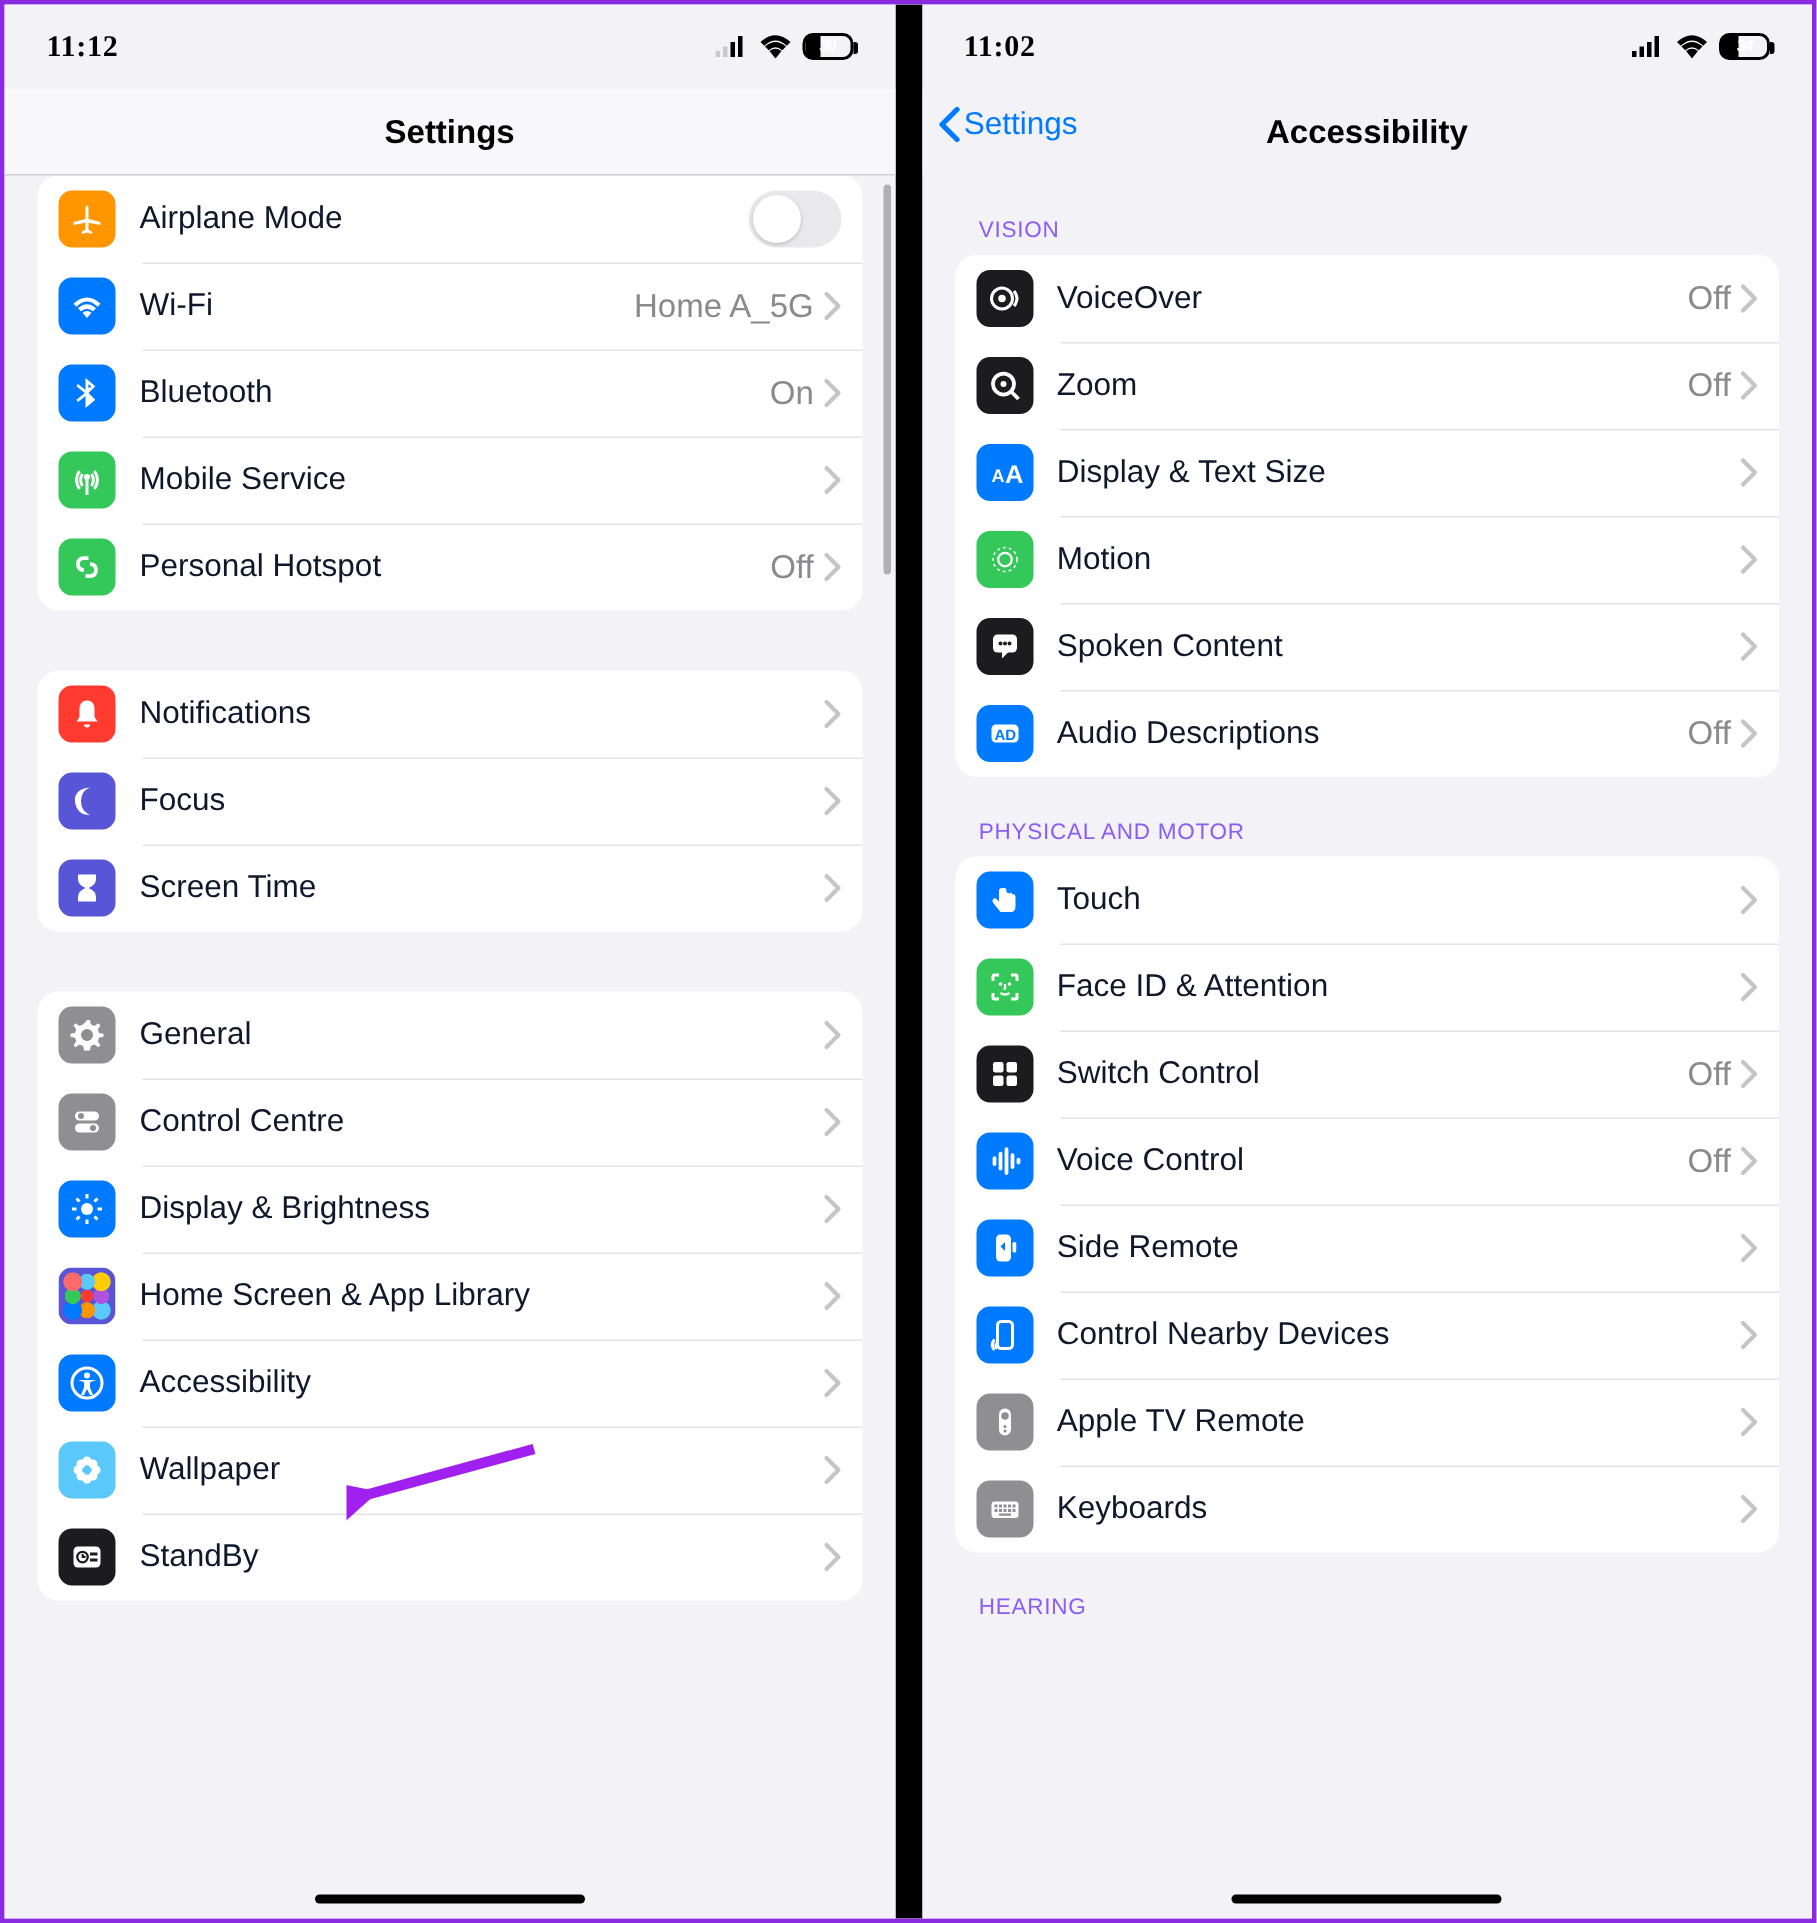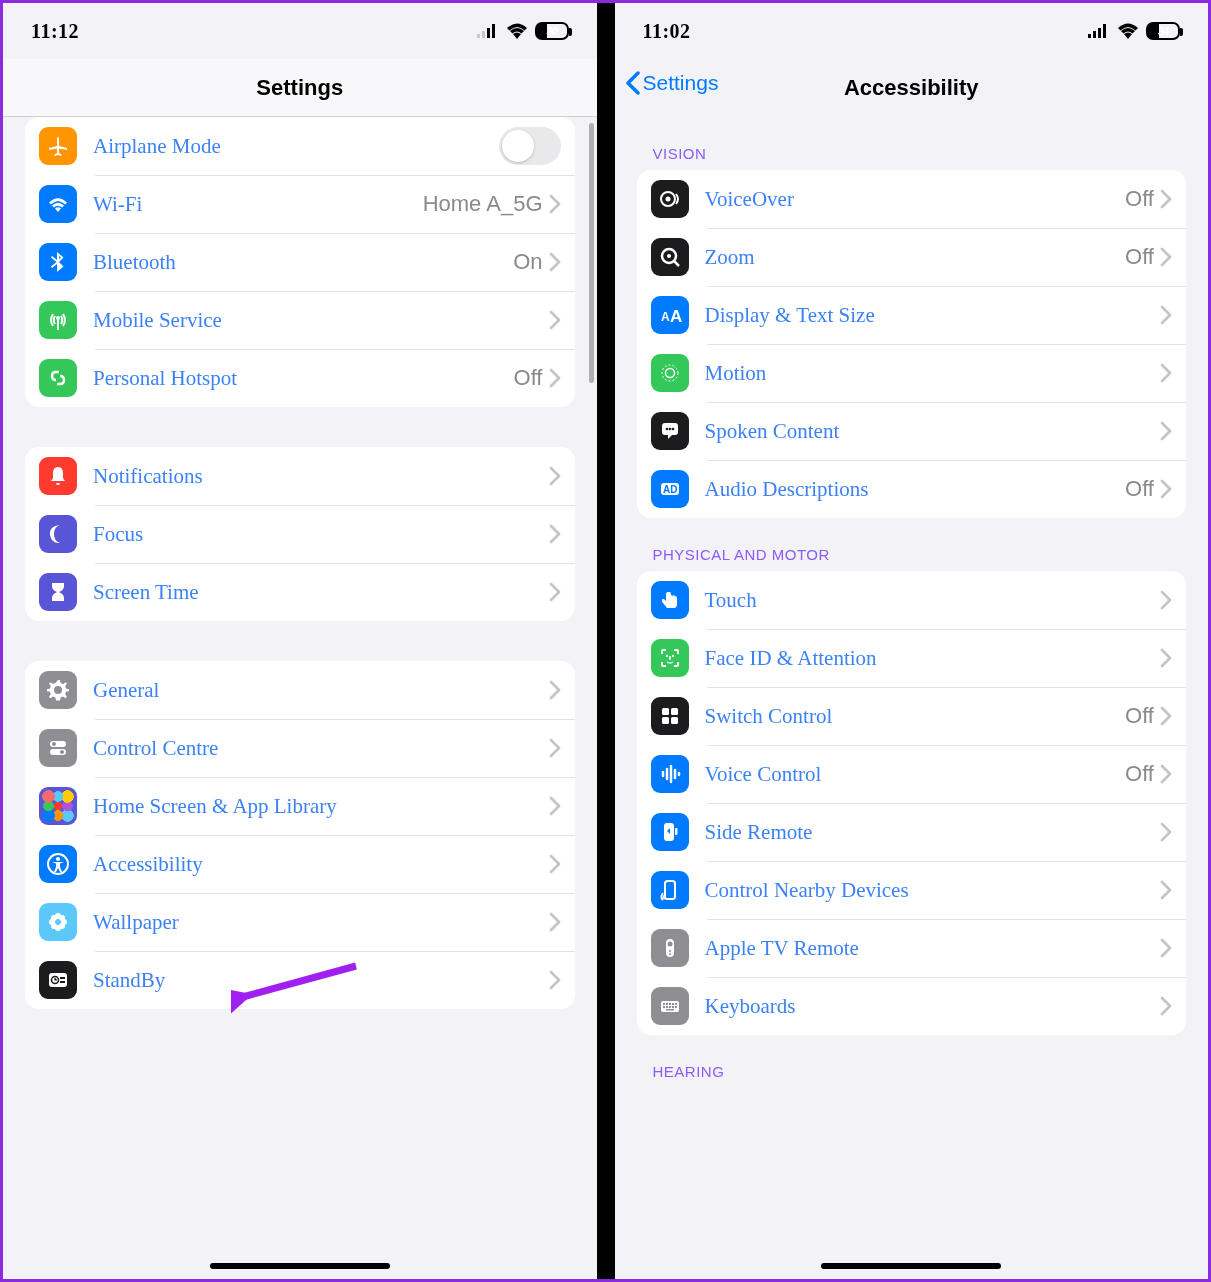--- a/index.html
+++ b/index.html
@@ -76,21 +76,21 @@
     position:relative;
   }
   .row + .row .row-sep,
   .row:not(:first-child)::before {
     content:"";position:absolute;top:0;left:70px;right:0;height:1px;background:#e3e3e7;
   }
   .icon {
     width:38px;height:38px;border-radius:9px;display:flex;align-items:center;justify-content:center;
     flex-shrink:0;margin-right:16px;color:#fff;
   }
-  .row-label { font-size:21px;flex:1;color:#3b82f6;font-family:Liberation Serif, serif;}
+  .row-label { font-size:21px;flex:1;color:#0f172a;}
   .row-value { font-size:22px;color:#8a8a8e;margin-right:6px;margin-left:24px;}
   .chevron { color:#c5c5c9;flex-shrink:0;}
   .toggle {
     width:62px;height:38px;background:#e9e9eb;border-radius:19px;position:relative;flex-shrink:0;
   }
   .toggle::after{content:"";position:absolute;top:3px;left:3px;width:32px;height:32px;background:#fff;border-radius:16px;box-shadow:0 1px 3px rgba(0,0,0,.2);}
 
   
   .scroll-hint{position:absolute;right:3px;top:120px;width:5px;height:260px;background:#b0b0b4;border-radius:3px;}
 
@@ -269,20 +269,41 @@
               <rect x="4" y="13" width="16" height="6" rx="3" fill="#fff"></rect>
               <circle cx="16" cy="16" r="2" fill="#8e8e93"></circle>
             </svg>
           </span>
      <span class="row-label">Control Centre</span>
      <svg class="chevron" width="12" height="20" viewBox="0 0 12 20">
             <path d="M2 2 L10 10 L2 18" stroke="#c5c5c9" stroke-width="2.8" fill="none" stroke-linecap="round" stroke-linejoin="round"></path>
           </svg>
    </div>
         <div class="row">
+     <span class="icon bg-blue">
+            <svg width="24" height="24" viewBox="0 0 24 24">
+              <circle cx="12" cy="12" r="4" fill="#fff"></circle>
+              <g stroke="#fff" stroke-width="2">
+                <line x1="12" y1="2" x2="12" y2="5"></line>
+                <line x1="12" y1="19" x2="12" y2="22"></line>
+                <line x1="2" y1="12" x2="5" y2="12"></line>
+                <line x1="19" y1="12" x2="22" y2="12"></line>
+                <line x1="5" y1="5" x2="7" y2="7"></line>
+                <line x1="17" y1="17" x2="19" y2="19"></line>
+                <line x1="5" y1="19" x2="7" y2="17"></line>
+                <line x1="17" y1="7" x2="19" y2="5"></line>
+              </g>
+            </svg>
+          </span>
+     <span class="row-label">Display &amp; Brightness</span>
+     <svg class="chevron" width="12" height="20" viewBox="0 0 12 20">
+            <path d="M2 2 L10 10 L2 18" stroke="#c5c5c9" stroke-width="2.8" fill="none" stroke-linecap="round" stroke-linejoin="round"></path>
+          </svg>
+   </div>
+        <div class="row">
      <span class="icon bg-tile"></span>
      <span class="row-label">Home Screen &amp; App Library</span>
      <svg class="chevron" width="12" height="20" viewBox="0 0 12 20">
             <path d="M2 2 L10 10 L2 18" stroke="#c5c5c9" stroke-width="2.8" fill="none" stroke-linecap="round" stroke-linejoin="round"></path>
           </svg>
    </div>
         <div class="row">
      <span class="icon bg-blue">
             <svg width="24" height="24" viewBox="0 0 24 24">
               <circle cx="12" cy="12" r="10" fill="none" stroke="#fff" stroke-width="2"></circle>

